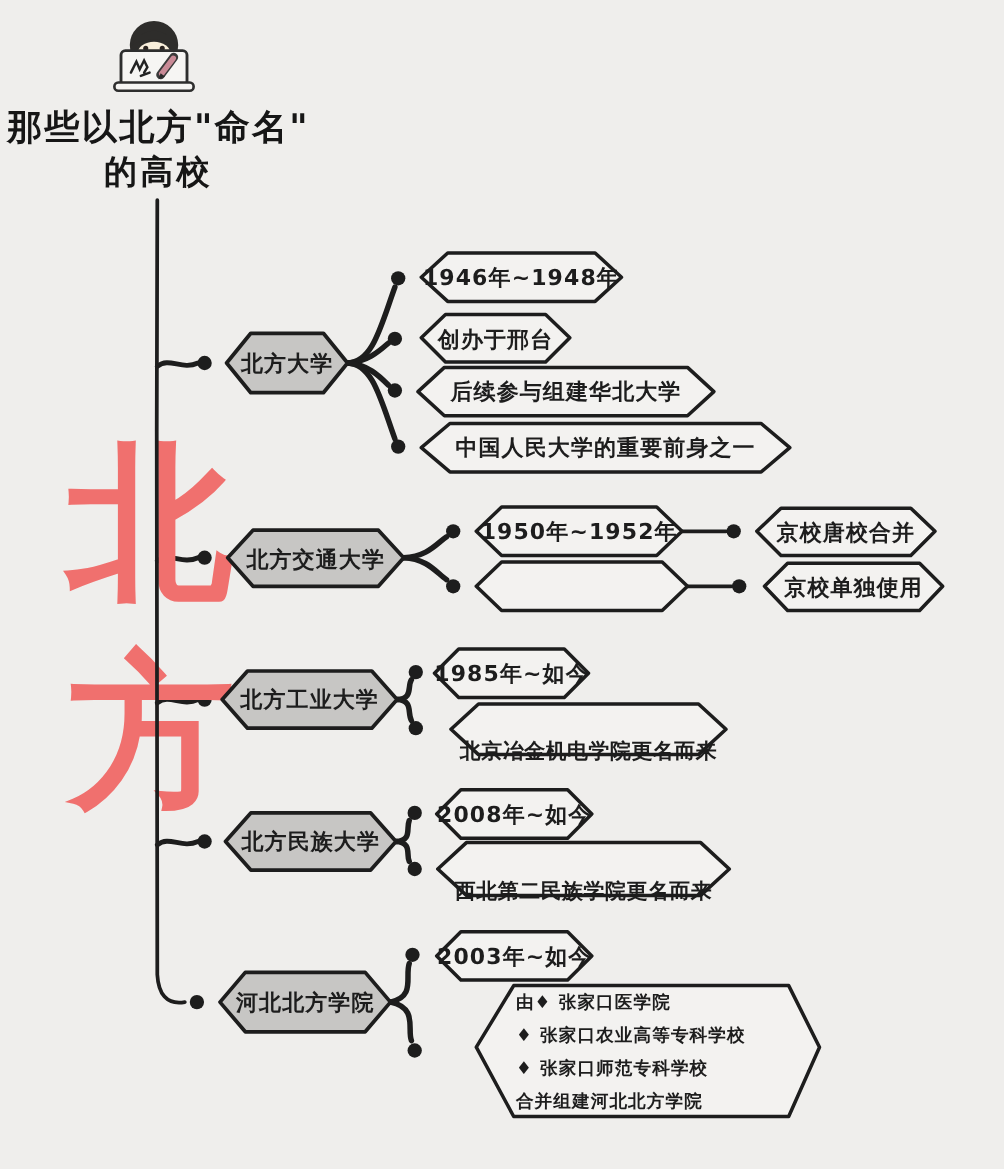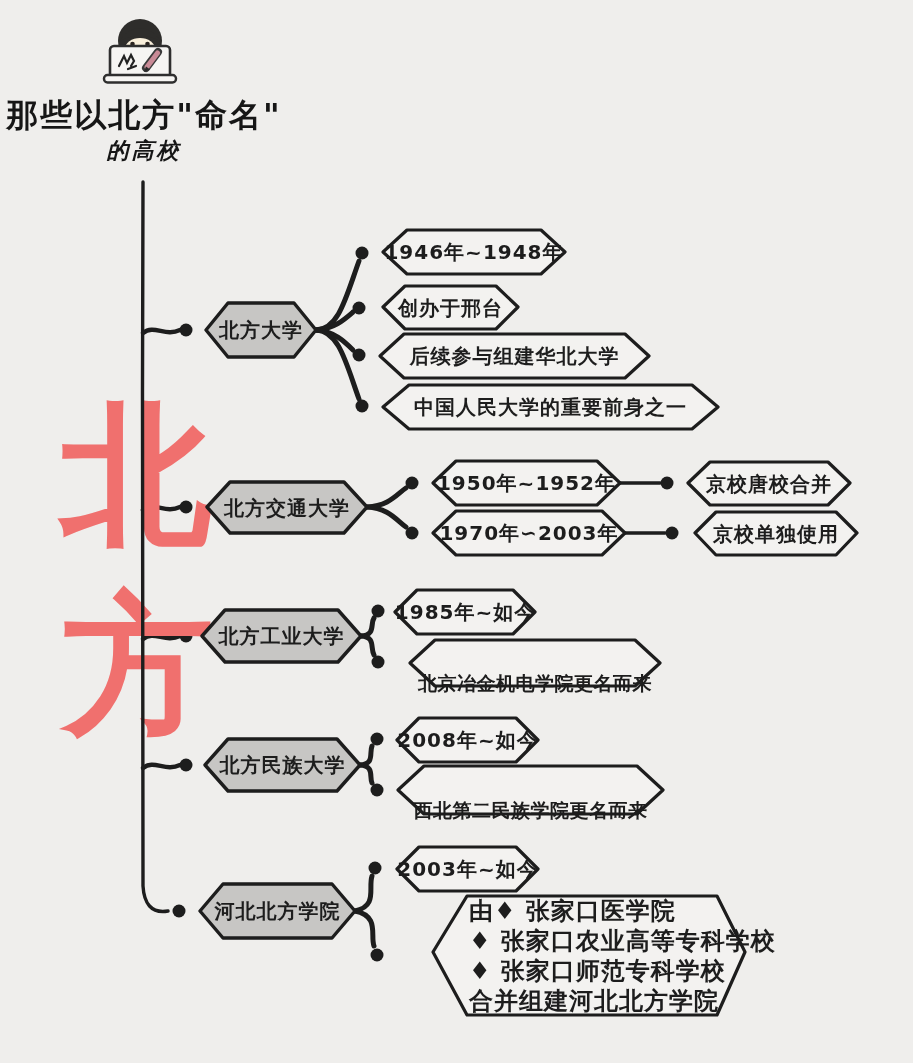--- a/index.html
+++ b/index.html
@@ -12,24 +12,24 @@
        font-weight:700;color:#1d1d1d;font-size:20px;letter-spacing:1px;line-height:1;
        white-space:nowrap;text-align:center;}
   .lbl.small{font-size:19px;letter-spacing:0.5px;margin-top:20px;}
 
   .wm-char{position:absolute;z-index:2;color:#f0706e;font-weight:900;font-size:152px;
            line-height:1;width:150px;text-align:center;}
 
   .title-line{position:absolute;z-index:5;left:6px;width:276px;text-align:center;
               font-weight:900;color:#161616;}
   .t1{top:94px;font-size:32px;letter-spacing:2px;}
-  .t2{top:136px;font-size:22px;letter-spacing:3px;font-style:italic;}
+  .t2{top:136px;font-size:30px;letter-spacing:3px;}
 
   .detail-box{position:absolute;z-index:4;display:flex;flex-direction:column;justify-content:center;
-              font-weight:700;color:#1d1d1d;font-size:24px;letter-spacing:1px;line-height:30px;
+              font-weight:700;color:#1d1d1d;font-size:16px;letter-spacing:1px;line-height:30px;
               padding-left:36px;box-sizing:border-box;white-space:nowrap;}
 
   svg *{vector-effect:none;}
 </style>
 </head>
 <body>
 
 <div class="canvas">
 
   <svg class="layer z1" viewBox="0 0 913 1063">
@@ -144,21 +144,20 @@
   <div class="lbl" style="left:205px;top:739px;width:155px;height:52px;">北方民族大学</div>
   <div class="lbl" style="left:200px;top:884px;width:155px;height:54px;">河北北方学院</div>
 
   <div class="lbl" style="left:383px;top:230px;width:182px;height:44px;">1946年~1948年</div>
   <div class="lbl" style="left:380px;top:334px;width:269px;height:44px;">后续参与组建华北大学</div>
   <div class="lbl" style="left:383px;top:286px;width:135px;height:43px;">创办于邢台</div>
   <div class="lbl" style="left:383px;top:385px;width:335px;height:44px;">中国人民大学的重要前身之一</div>
 
   <div class="lbl" style="left:433px;top:461px;width:187px;height:44px;">1950年~1952年</div>
   <div class="lbl" style="left:688px;top:462px;width:162px;height:43px;">京校唐校合并</div>
-  <div class="lbl" style="left:433px;top:511px;width:192px;height:44px;">1970年∽2003年</div>
   <div class="lbl" style="left:695px;top:512px;width:162px;height:43px;">京校单独使用</div>
 
   <div class="lbl" style="left:395px;top:590px;width:140px;height:44px;">1985年~如今</div>
   <div class="lbl small" style="left:410px;top:640px;width:250px;height:46px;">北京冶金机电学院更名而来</div>
 
   <div class="lbl" style="left:397px;top:718px;width:141px;height:44px;">2008年~如今</div>
   <div class="lbl small" style="left:398px;top:766px;width:265px;height:48px;">西北第二民族学院更名而来</div>
 
   <div class="lbl" style="left:397px;top:847px;width:141px;height:44px;">2003年~如今</div>
   <div class="detail-box" style="left:433px;top:896px;width:312px;height:119px;">

